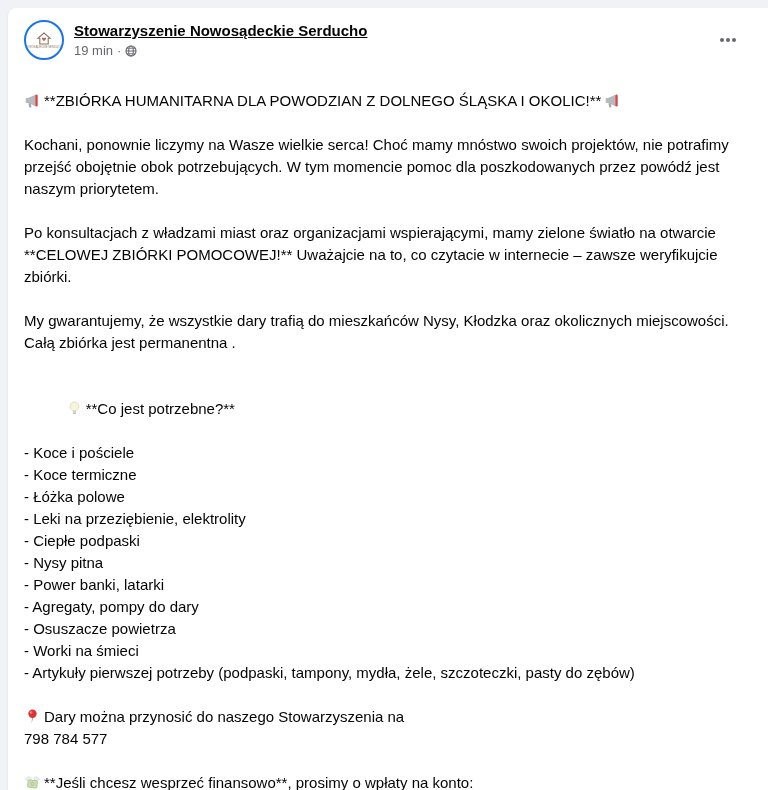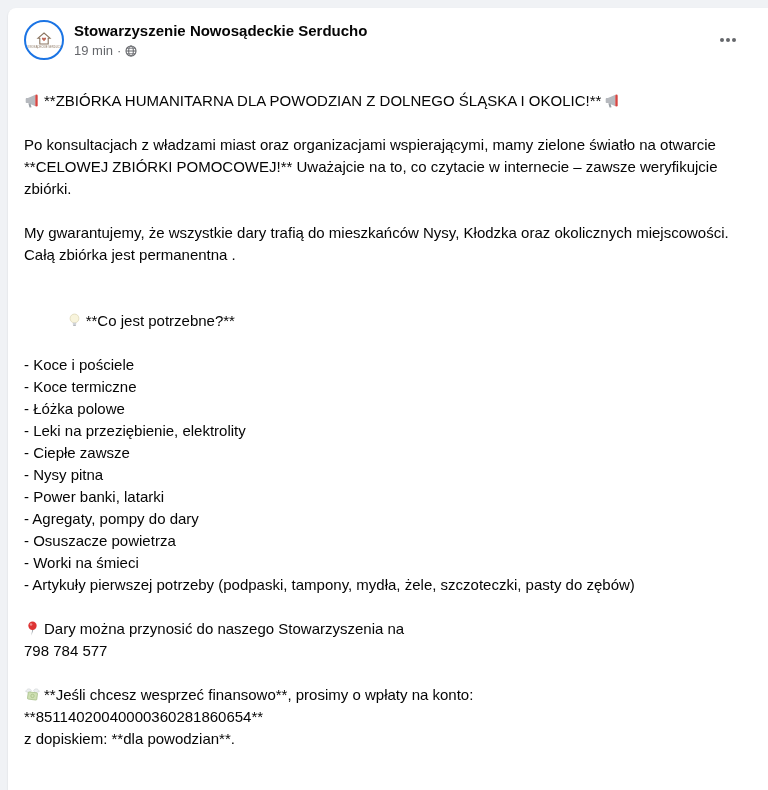--- a/index.html
+++ b/index.html
@@ -32,21 +32,21 @@
     cursor: pointer; overflow: hidden;
   }
   .avatar .logo-text {
     font-size: 3px; line-height: 3px; letter-spacing: 0;
     color: #8a7560; text-align: center; white-space: nowrap;
     transform: scale(.9);
   }
   .header-text { margin-left: 10px; flex: 1 1 auto; padding-top: 1px; }
   .author {
     font-size: 15px; font-weight: 700; color: #050505;
-    line-height: 19px; cursor: pointer;
+    line-height: 19px; cursor: pointer; text-decoration: underline;
   }
   .meta {
     display: flex; align-items: center; gap: 4px;
     font-size: 13px; color: #65676b; line-height: 17px; margin-top: 2px;
   }
   .meta .ts { cursor: pointer; }
   .menu-btn {
     background: none; border: none; cursor: pointer;
     width: 36px; height: 36px; border-radius: 50%;
     display: flex; align-items: center; justify-content: center;
@@ -112,39 +112,42 @@
           <rect x="13.3" y="3" width="2.8" height="14" rx="1.4" fill="#d64541"></rect>
           <path d="M5.2 13.4 l1.1 4.1 c.1 .5 .6 .8 1.1 .7 l1.5-.3 -1.3-4.5 Z" fill="#9aa0a6"></path>
         </svg><span class="line">**ZBIÓRKA HUMANITARNA DLA POWODZIAN Z DOLNEGO ŚLĄSKA I OKOLIC!**</span><svg class="emoji" viewBox="0 0 20 20">
           <path d="M13.5 3.2 L4.6 7 H3.2 C2.5 7 2 7.6 2 8.3 v3.4 c0 .7 .5 1.3 1.2 1.3 H4.6 L13.5 16.8 Z" fill="#b6b9be"></path>
           <rect x="13.3" y="3" width="2.8" height="14" rx="1.4" fill="#d64541"></rect>
           <path d="M5.2 13.4 l1.1 4.1 c.1 .5 .6 .8 1.1 .7 l1.5-.3 -1.3-4.5 Z" fill="#9aa0a6"></path>
         </svg>
       </div>
 
       <div class="block">
+          <p>Kochani, ponownie liczymy na Wasze wielkie serca! Choć mamy mnóstwo swoich projektów, nie potrafimy przejść obojętnie obok potrzebujących. W tym momencie pomoc dla poszkodowanych przez powódź jest naszym priorytetem.</p>
+        </div>
+      <div class="block">
           <p>Po konsultacjach z władzami miast oraz organizacjami wspierającymi, mamy zielone światło na otwarcie **CELOWEJ ZBIÓRKI POMOCOWEJ!** Uważajcie na to, co czytacie w internecie – zawsze weryfikujcie zbiórki.</p>
         </div>
       <div class="block">
           <p>My gwarantujemy, że wszystkie dary trafią do mieszkańców Nysy, Kłodzka oraz okolicznych miejscowości. Całą zbiórka jest permanentna .</p>
         </div>
 
       <div class="block needs-list">
         <div>
           <svg class="emoji" viewBox="0 0 20 20">
             <circle cx="10" cy="7.6" r="5.2" fill="#f8f4dc" stroke="#d8d2b0" stroke-width="0.8"></circle>
             <rect x="8" y="12.6" width="4" height="2.2" fill="#cfd3d8"></rect>
             <rect x="8.4" y="14.8" width="3.2" height="1.6" rx="0.6" fill="#b6b9be"></rect>
           </svg><span class="line">**Co jest potrzebne?**</span>
         </div>
         <div>- Koce i pościele</div>
         <div>- Koce termiczne</div>
         <div>- Łóżka polowe</div>
         <div>- Leki na przeziębienie, elektrolity</div>
-        <div>- Ciepłe zawsze</div>
+        <div>- Ciepłe podpaski</div>
         <div>- Nysy pitna</div>
         <div>- Power banki, latarki</div>
         <div>- Agregaty, pompy do dary</div>
         <div>- Osuszacze powietrza</div>
         <div>- Worki na śmieci</div>
         <div>- Artykuły pierwszej potrzeby (podpaski, tampony, mydła, żele, szczoteczki, pasty do zębów)</div>
       </div>
 
       <div class="block">
         <div>

